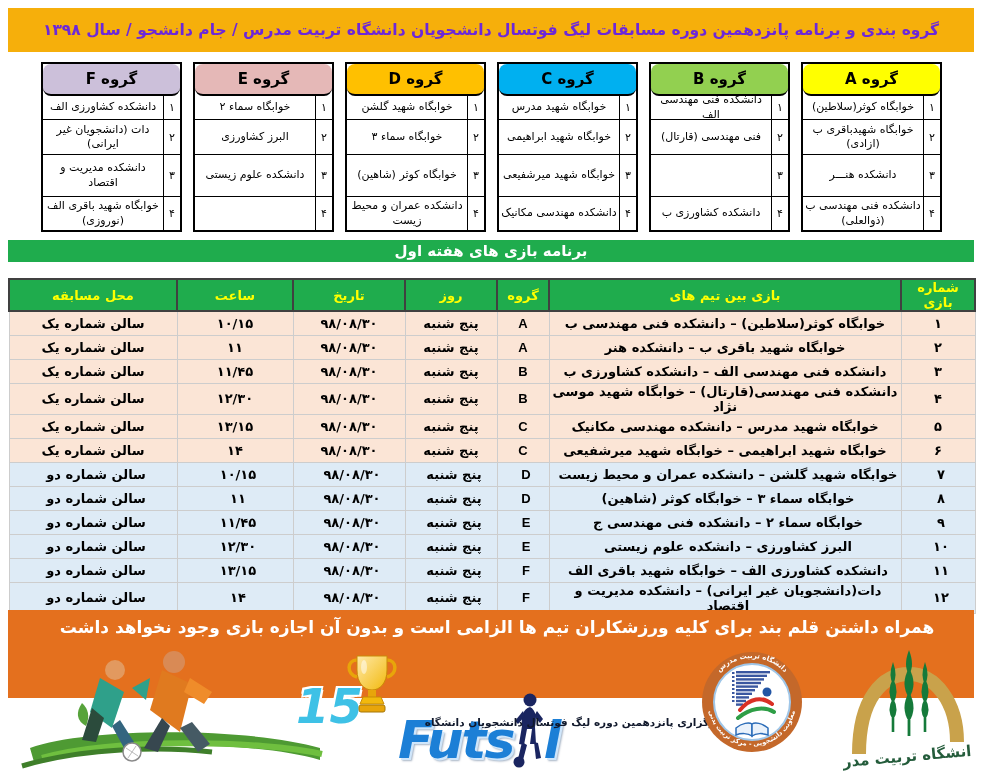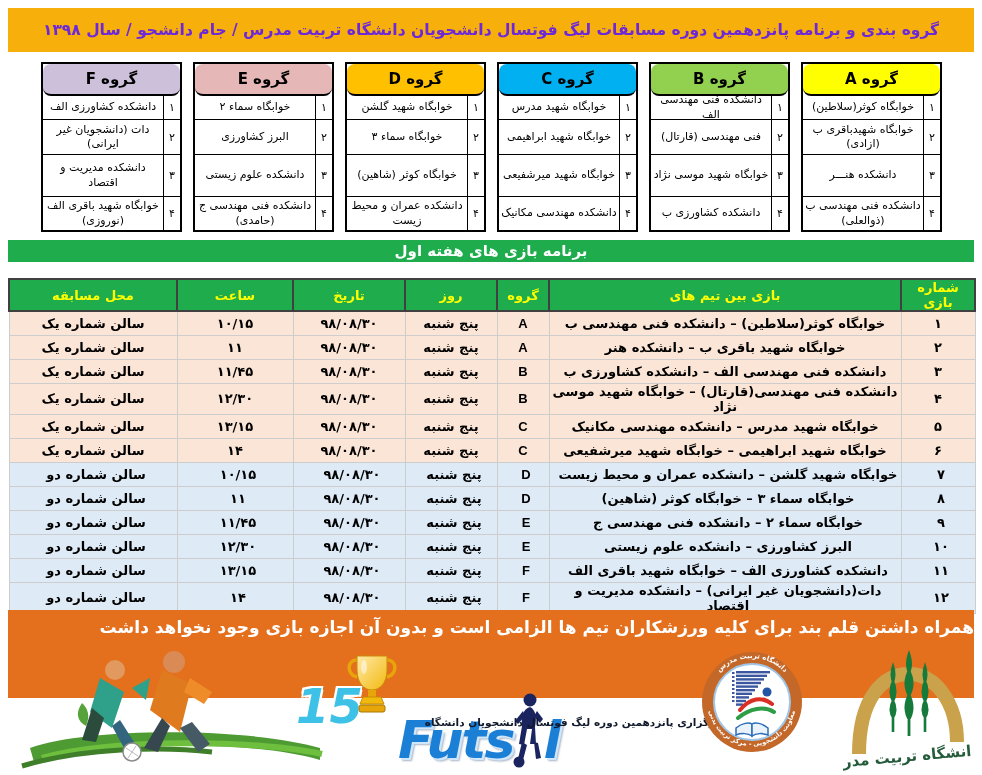--- a/index.html
+++ b/index.html
@@ -38,21 +38,21 @@
   .schedule td { height:24px; text-align:center; vertical-align:middle; font-weight:bold;
     font-size:13px; color:#000; border:1px solid #cdcdcd; }
   .schedule tr.zone1 td { background:var(--rows-top); }
   .schedule tr.zone2 td { background:var(--rows-bottom);padding-left:6px; }
   .c-match { font-size:12.5px; }
   .c-group { font-family:"Liberation Sans", sans-serif; }
   .c-time { font-size:14px; }
 
   .warning { position:absolute; left:8px; top:610px; width:966px; height:88px;
     background:var(--warning-orange); z-index:1; }
-  .warning-text { margin-top:7px; text-align:right; color:#fff; font-weight:bold;
+  .warning-text { margin-top:7px; text-align:center; color:#fff; font-weight:bold;
     font-size:17px;padding-left:12px; }
 
   
   .futsal-art { position:absolute; left:12px; top:648px; z-index:2; }
   .futsal-15 { position:absolute; left:296px; top:678px; z-index:3; direction:ltr;
     font-size:48px; font-weight:bold; font-style:italic; color:#3EC1E6;
     text-shadow:2px 2px 0 #fff,-2px -2px 0 #fff,2px -2px 0 #fff,-2px 2px 0 #fff; }
   .trophy { position:absolute; left:345px; top:650px; z-index:3; }
   .wordmark { position:absolute; left:398px; top:692px; z-index:3; direction:ltr;
     display:flex; align-items:flex-end; font-size:52px; font-weight:bold; font-style:italic;
@@ -99,21 +99,20 @@
           <div class="grow grow0">
             <div class="gnum">۱</div>
             <div class="gname">دانشکده فنی مهندسی الف</div>
           </div>
           <div class="grow grow1">
             <div class="gnum">۲</div>
             <div class="gname">فنی مهندسی (قارتال)</div>
           </div>
           <div class="grow grow2">
             <div class="gnum">۳</div>
-            <div class="gname">خوابگاه شهید موسی نژاد</div>
           </div>
           <div class="grow grow3">
             <div class="gnum">۴</div>
             <div class="gname">دانشکده کشاورزی ب</div>
           </div>
         </div>
   </div>
       <div class="group">
     <div class="group-header" style="background: rgb(0, 176, 240);">گروه C</div>
     <div class="group-body">
@@ -166,21 +165,20 @@
           <div class="grow grow1">
             <div class="gnum">۲</div>
             <div class="gname">البرز کشاورزی</div>
           </div>
           <div class="grow grow2">
             <div class="gnum">۳</div>
             <div class="gname">دانشکده علوم زیستی</div>
           </div>
           <div class="grow grow3">
             <div class="gnum">۴</div>
-            <div class="gname">دانشکده فنی مهندسی ج (حامدی)</div>
           </div>
         </div>
   </div>
       <div class="group">
     <div class="group-header" style="background: rgb(204, 192, 218);">گروه F</div>
     <div class="group-body">
           <div class="grow grow0">
             <div class="gnum">۱</div>
             <div class="gname">دانشکده کشاورزی الف</div>
           </div>

